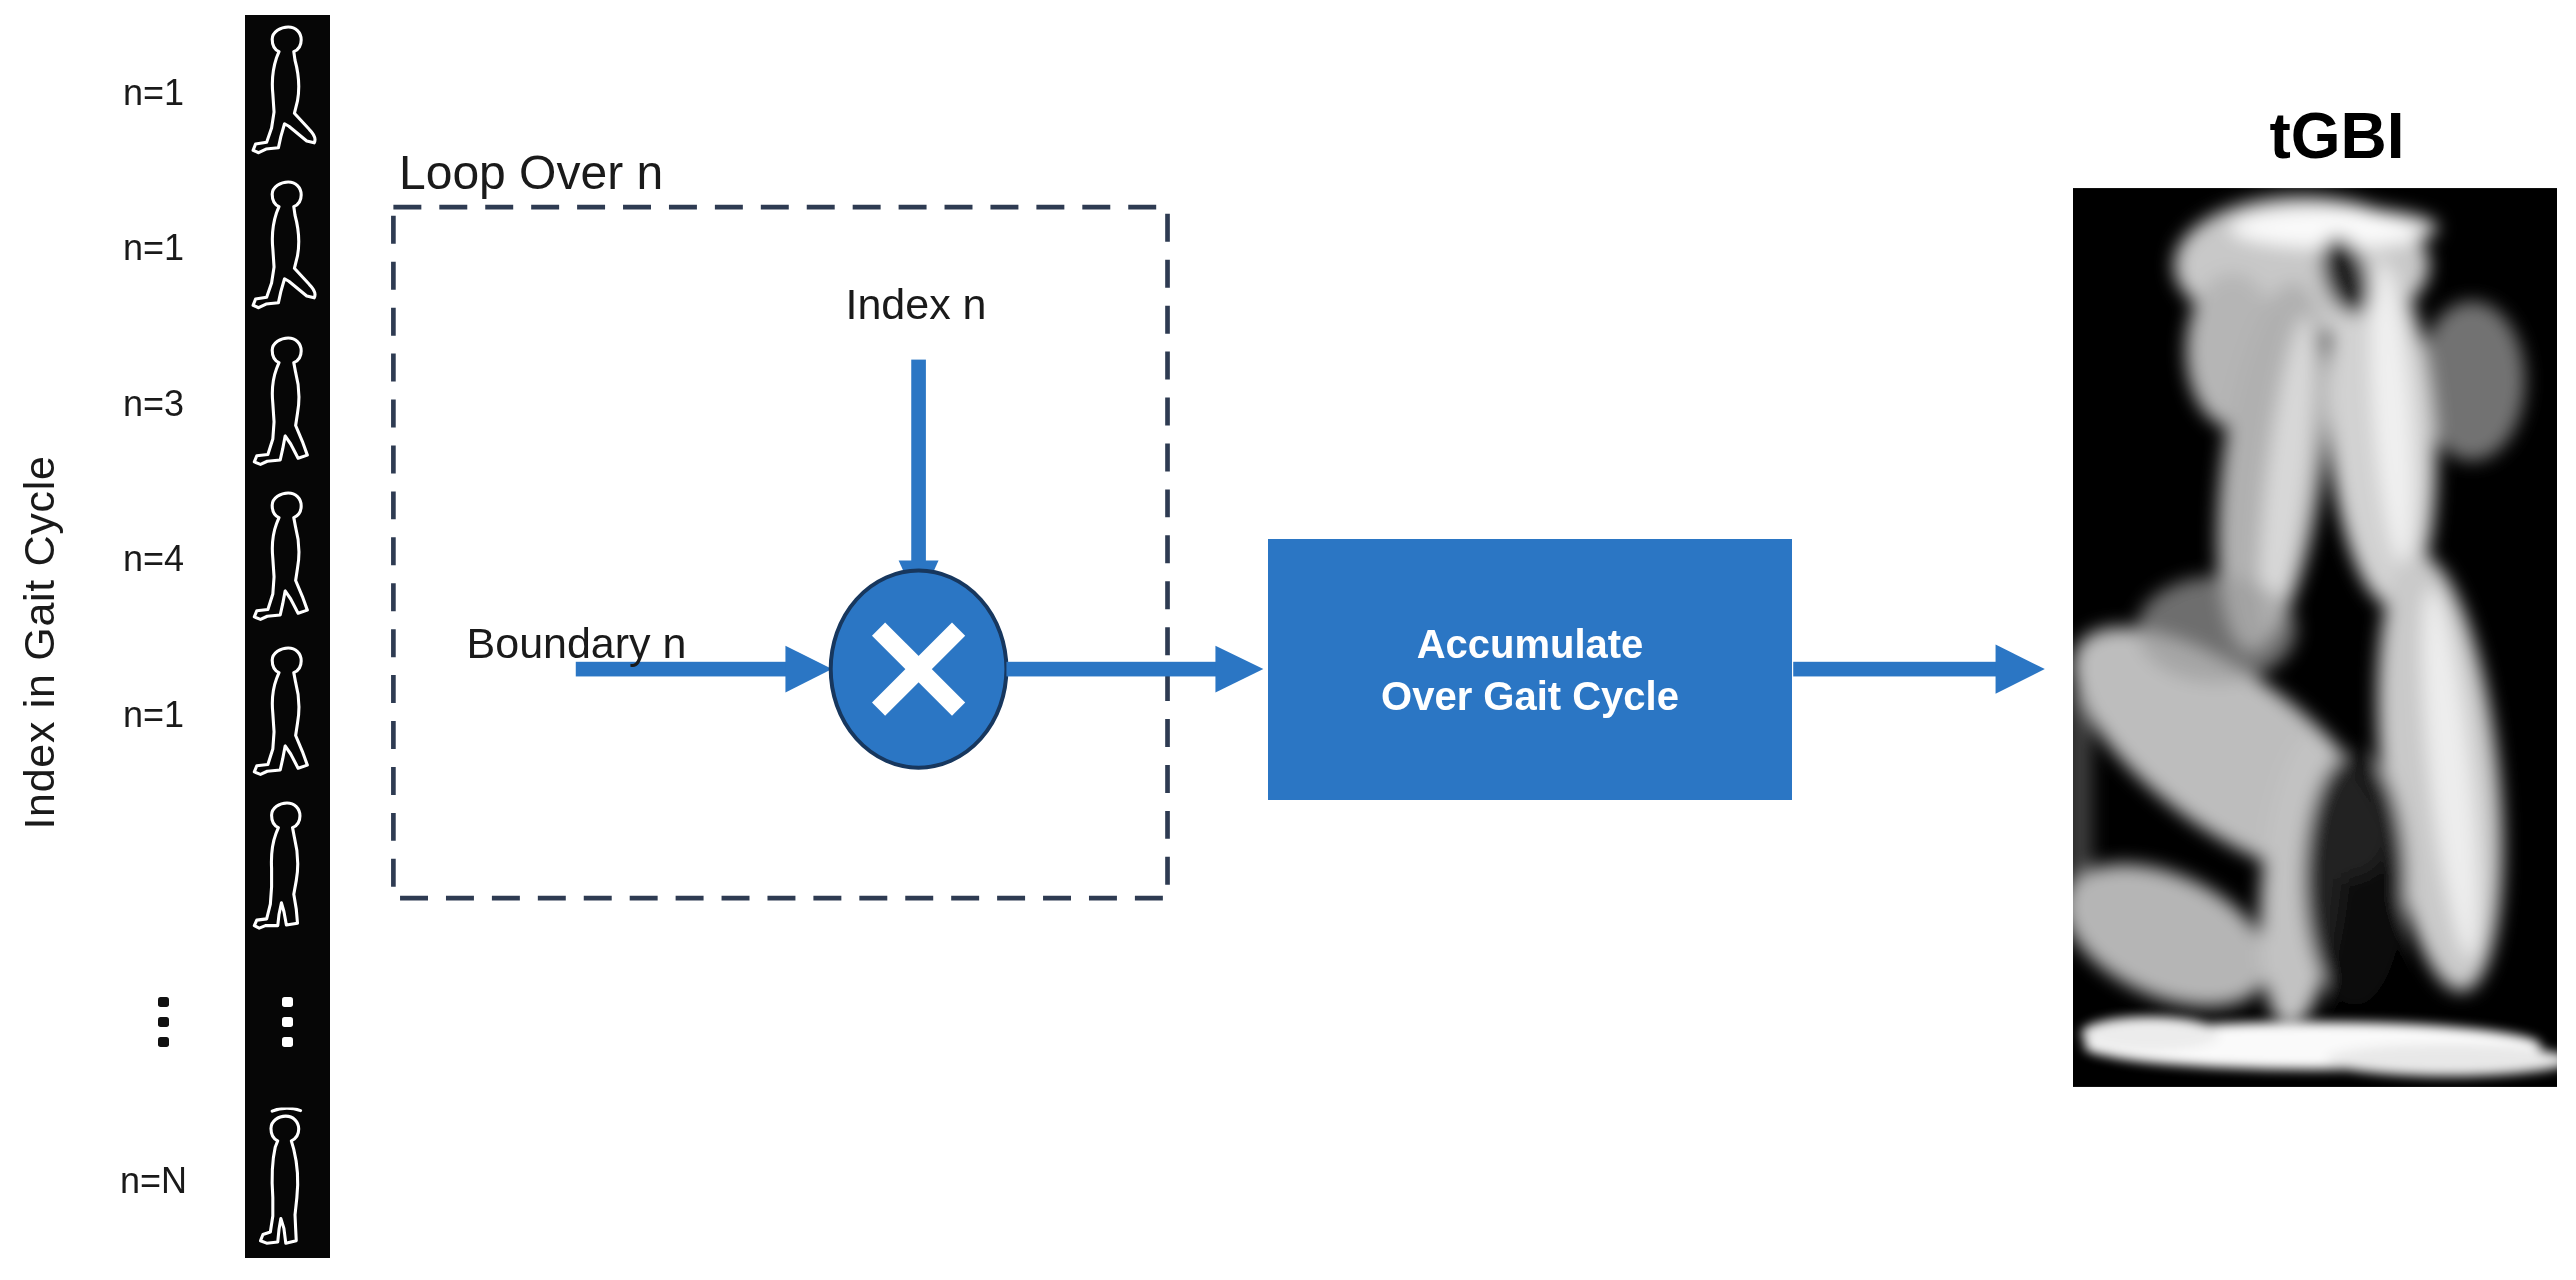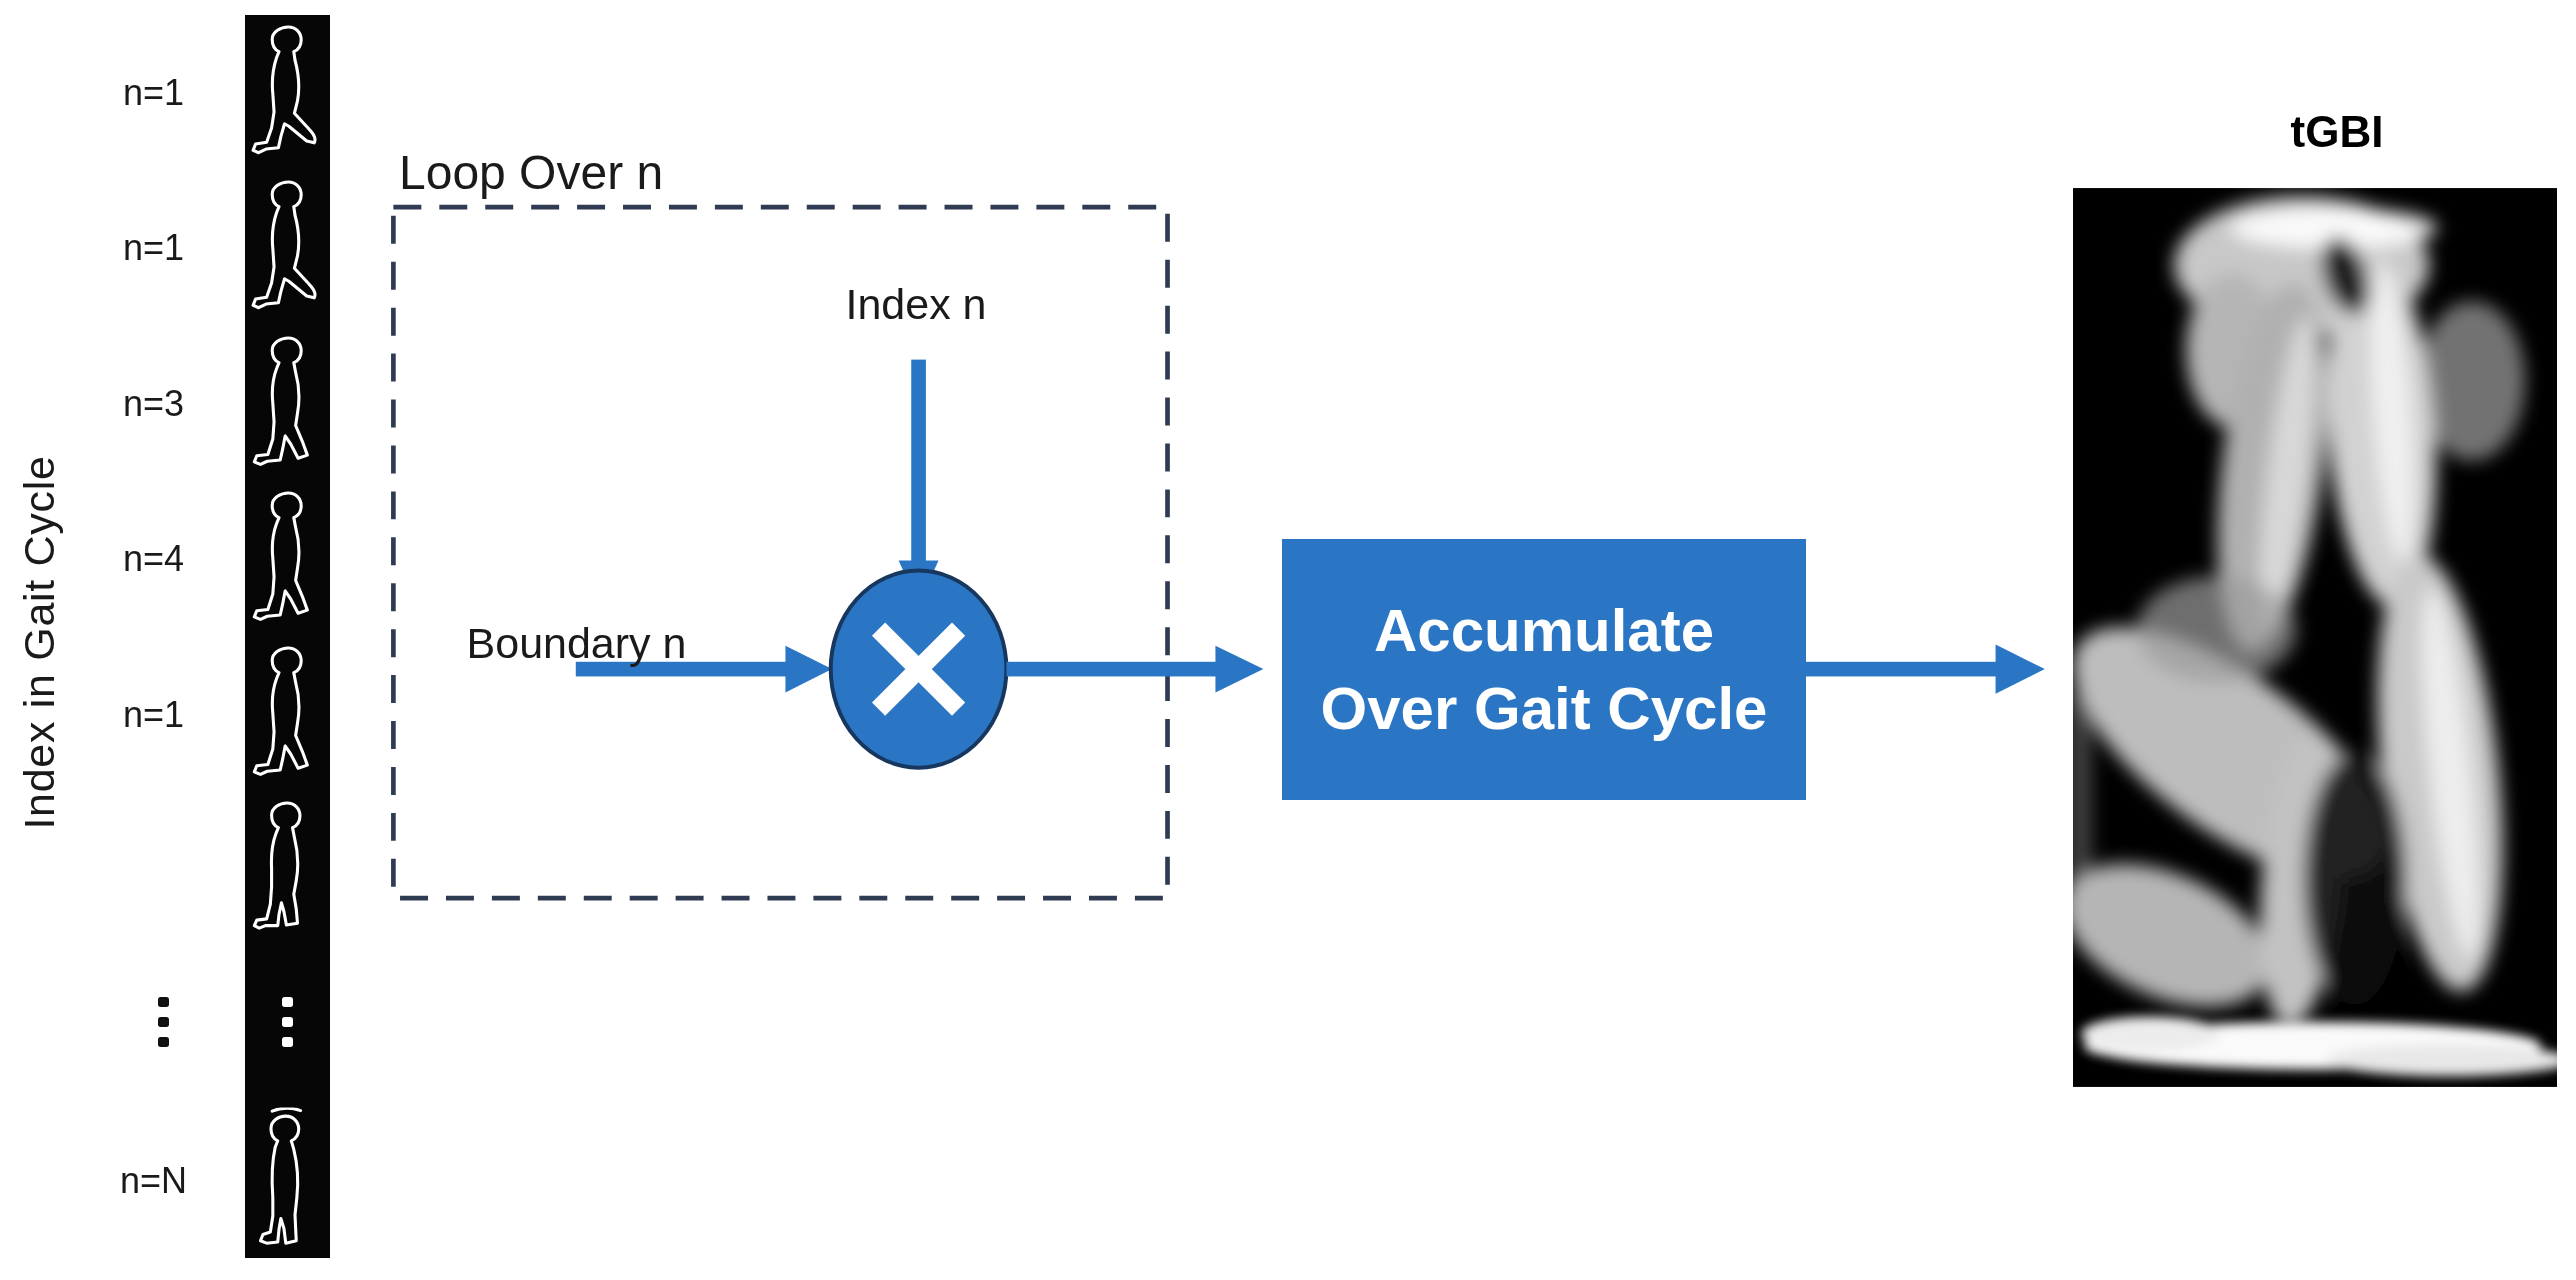--- a/index.html
+++ b/index.html
@@ -48,25 +48,25 @@
   .xbar{fill:#ffffff;}
   .io-label{
     position:absolute;font-size:43px;color:var(--text_dark);text-align:center;
   }
   .index-label{left:783px;top:280px;width:266px;}
   .boundary-label{left:410px;top:619px;width:333px;}
   .acc-box{
     position:absolute;left:1268px;top:539px;width:524px;height:261px;
     background:var(--accent_blue);
     display:flex;flex-direction:column;align-items:center;justify-content:center;
-    color:#ffffff;font-size:60px;font-weight:bold;line-height:1.3;text-align:center;margin-left:14px;
+    color:#ffffff;font-size:40px;font-weight:bold;line-height:1.3;text-align:center;
   }
   .tgbi-title{
-    position:absolute;left:2217px;top:107px;width:240px;text-align:center;
-    font-size:44px;font-weight:bold;color:#000000;
+    position:absolute;left:2217px;top:99px;width:240px;text-align:center;
+    font-size:64px;font-weight:bold;color:#000000;
   }
   .tgbi{position:absolute;left:2073px;top:188px;width:484px;height:899px;}
   .defs-holder{position:absolute;width:0;height:0;overflow:hidden;}
 </style>
 </head>
 <body>
 
 <div id="stage" style="transform: scale(1);">
 
   <svg class="defs-holder" aria-hidden="true">

